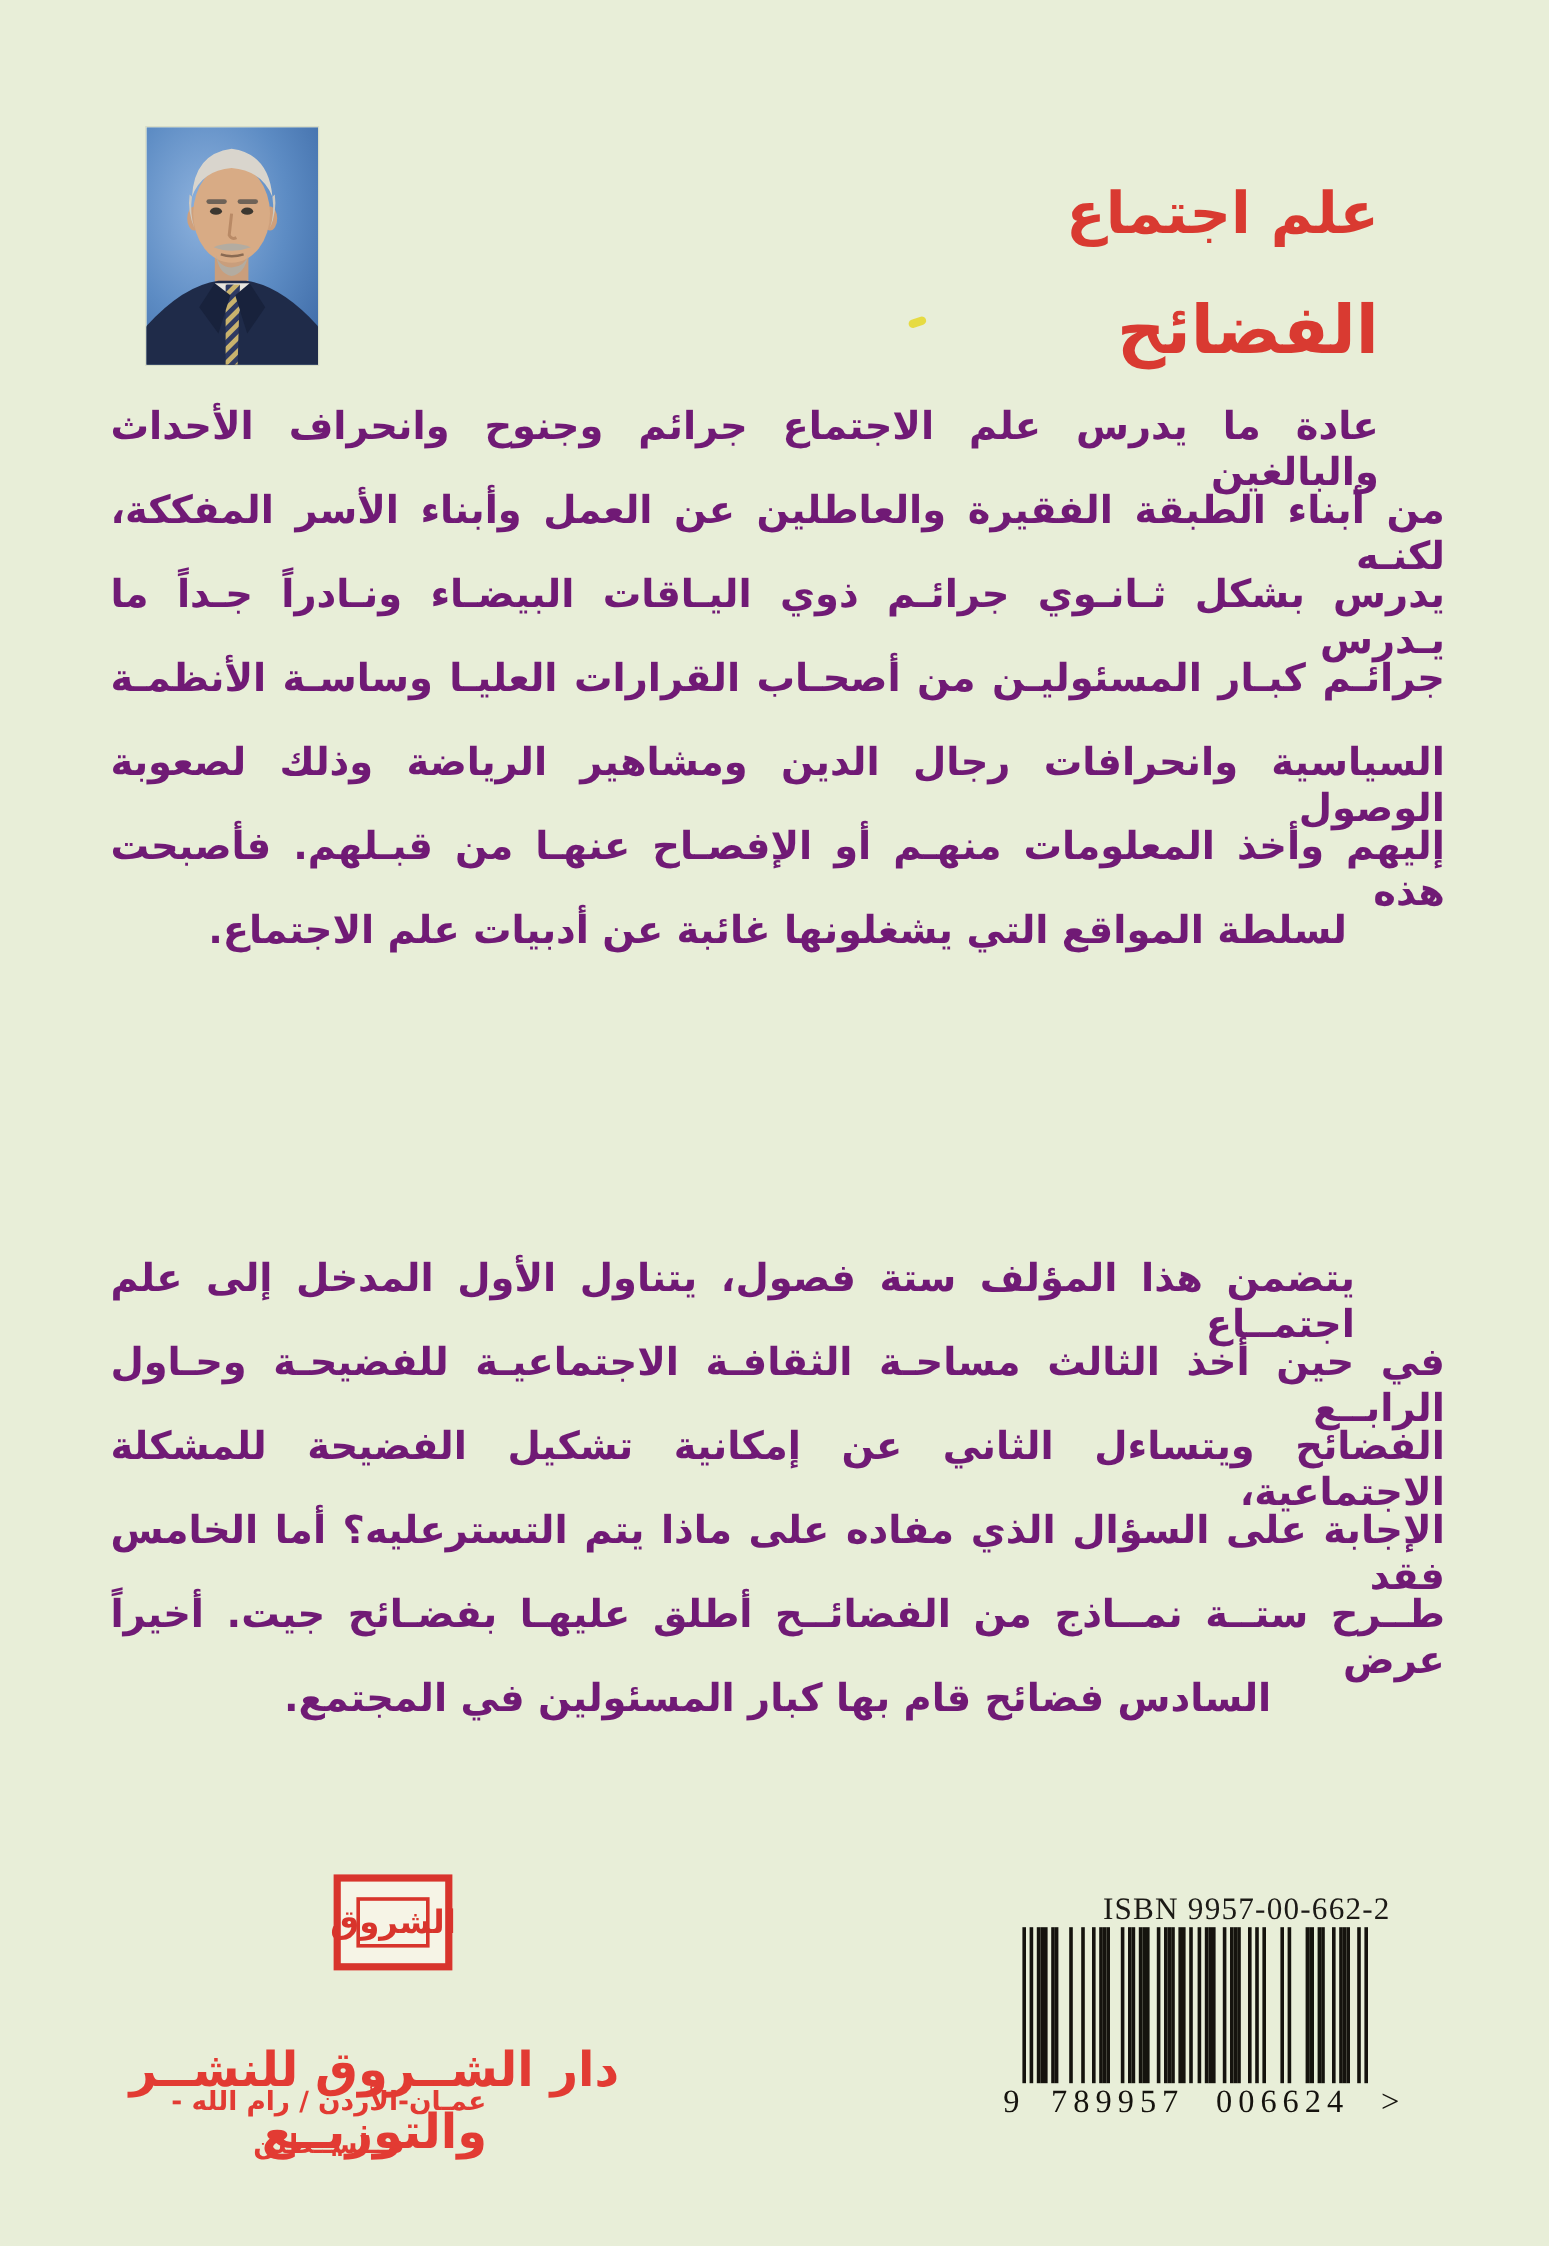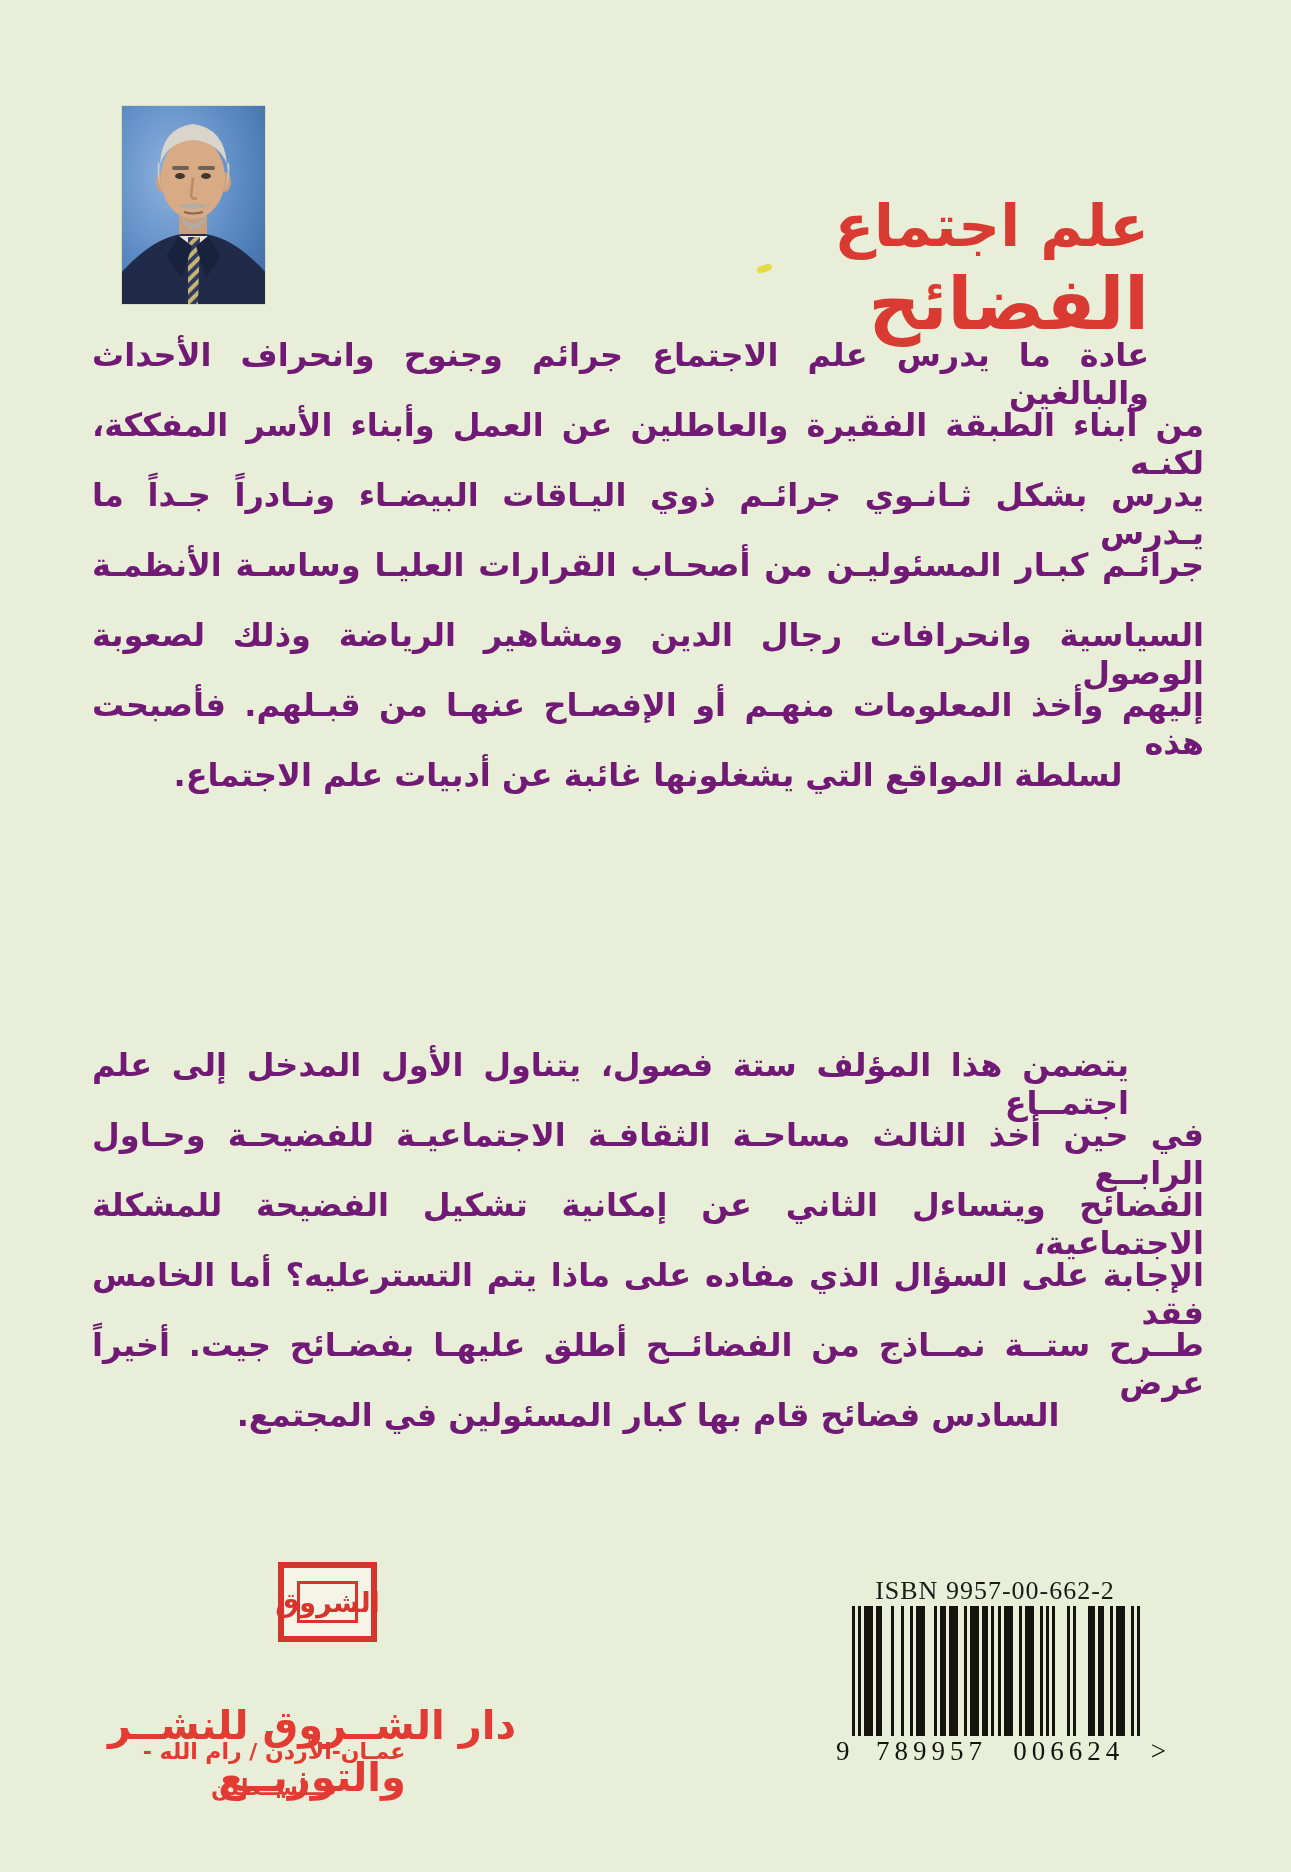--- a/index.html
+++ b/index.html
@@ -20,22 +20,22 @@
   }
   .photo svg { display:block; width:100%; height:100%; }
 
   
   .title {
     position:absolute; right:142px; top:146px;
     text-align:right; direction:rtl;
     color:#d93a31;
     font-weight:bold;
   }
-  .title .t1 { font-size:58px; line-height:64px;margin-top:48px; }
-  .title .t2 { font-size:72px; line-height:92px; margin-top:0; }
+  .title .t1 { font-size:48px; line-height:64px; }
+  .title .t2 { font-size:56px; line-height:92px; margin-top:20px; }
 
   
   .speck {
     position:absolute; left:757px; top:265px;
     width:15px; height:7px; border-radius:4px;
     background:#e5d832; transform:rotate(-18deg);
     opacity:.9;
   }
 
   
@@ -80,21 +80,21 @@
     color:#e23b33; font-weight:bold; font-size:40px; line-height:52px;margin-top:41px;
   }
   .pub-loc {
     position:absolute; left:78px; top:1734px; width:392px;
     text-align:center; direction:rtl;
     color:#e23b33; font-weight:bold; font-size:22px; line-height:36px;
   }
 
   
   .isbn-label {
-    position:absolute; left:842px; top:1576px; width:306px;
+    position:absolute; left:886px; top:1576px; width:306px;
     text-align:center;
     font-family:"Liberation Serif", serif;
     font-size:26px; color:#1c1a16; letter-spacing:1px;
     white-space:nowrap;
   }
   .barcode-bars {
     position:absolute; left:852px; top:1606px;
     width:288px; height:130px;
     display:flex;
   }

